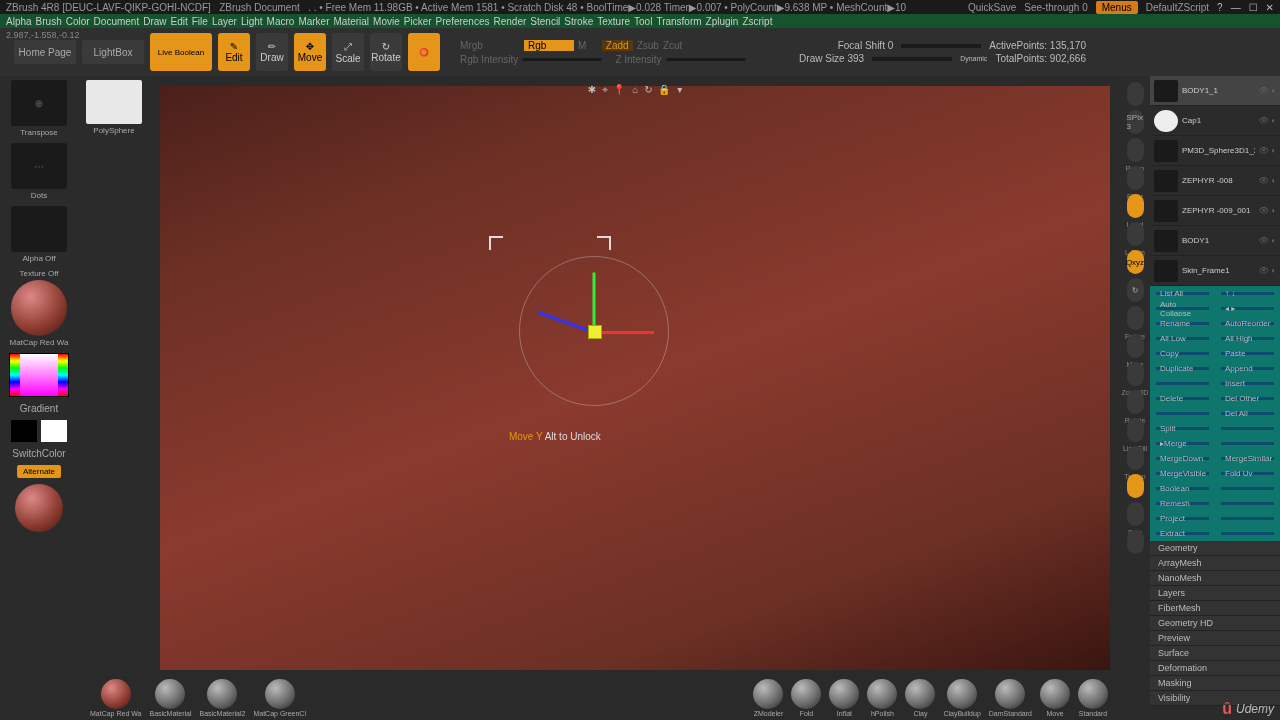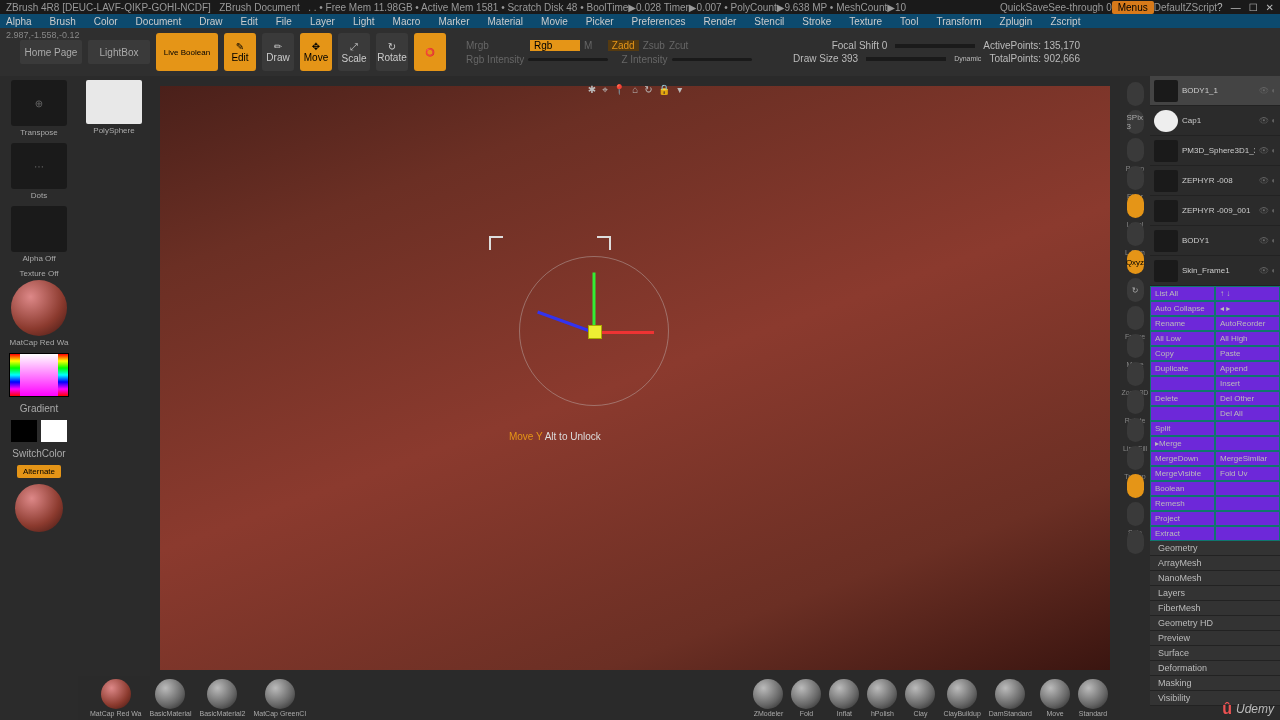--- a/index.html
+++ b/index.html
@@ -1,30 +1,30 @@
 <!DOCTYPE html>
 <html><head>
 <meta charset="utf-8">
 <style>
 *{margin:0;padding:0;box-sizing:border-box;font-family:Tahoma,Arial,sans-serif;font-size:10px;user-select:none}
 body{background:#2b2b2b;color:#aaa;width:1280px;height:720px;overflow:hidden;position:relative}
 
 
 .titlebar{height:14px;background:#1a1a1a;display:flex;align-items:center;padding:0 6px;color:#999}
 .titlebar .title-left{flex:1;white-space:nowrap;overflow:hidden}
-.titlebar .title-right{display:flex;align-items:center;}
+.titlebar .title-right{display:flex;align-items:center;gap:8px}
 .titlebar .orange{background:#d87a1a;color:#000;padding:1px 6px;border-radius:2px}
 .winbtns{display:flex;gap:8px;font-size:12px;color:#bbb}
 
 
-.menubar{height:14px;background:#0c4a6e;display:flex;align-items:center;padding:0 6px;gap:18px;color:#ccc}
+.menubar{height:14px;background:#14532d;display:flex;align-items:center;padding:0 6px;gap:4px;color:#ccc}
 .menubar span{cursor:pointer}
 
 
-.toprow{height:48px;background:#2f2f2f;display:flex;align-items:center;padding:6px 20px;gap:6px}
+.toprow{height:48px;background:#2f2f2f;display:flex;align-items:center;padding:6px 14px;gap:6px}
 .coords{position:absolute;left:6px;top:30px;color:#888;font-size:9px}
 .btn{display:flex;flex-direction:column;align-items:center;justify-content:center;width:32px;height:38px;background:#3a3a3a;border-radius:3px;font-size:8px;color:#ccc}
 .btn.orange{background:#e59517;color:#000}
 .btn.wide{width:62px;flex-direction:row}
 .homepage{width:62px;height:24px;background:#3a3a3a;display:flex;align-items:center;justify-content:center;border-radius:2px}
 .sliders{margin-left:14px;display:flex;flex-direction:column;gap:3px}
 .slider-row{display:flex;align-items:center;gap:4px;color:#666;font-size:9px}
 .slider-row .lbl{width:60px}
 .slider-row .lbl2{width:50px}
 .slider-row .track{width:80px;height:3px;background:#1a1a1a;border-radius:2px;position:relative}
@@ -76,21 +76,21 @@
 
 .rightpanel{width:130px;background:#2b2b2b;display:flex;flex-direction:column;overflow:hidden}
 .subtool-list{display:flex;flex-direction:column}
 .st-item{height:30px;display:flex;align-items:center;gap:4px;padding:0 4px;border-bottom:1px solid #222}
 .st-item.sel{background:#444}
 .st-thumb{width:24px;height:22px;background:#1a1a1a;border-radius:2px}
 .st-thumb.white{background:#eee;border-radius:50%}
 .st-name{font-size:8px;color:#ccc;flex:1;overflow:hidden}
 .st-icons{display:flex;gap:2px;font-size:8px;color:#666}
 .panel-btns{display:flex;flex-wrap:wrap}
-.pb{width:65px;height:15px;display:flex;align-items:center;padding:0 4px;font-size:8px;color:#bbb;border:1px solid #0f766e;background:#6d28d9}
+.pb{width:65px;height:15px;display:flex;align-items:center;padding:0 4px;font-size:8px;color:#bbb;border:6px solid #0f766e;background:#0c4a6e}
 .pb.dim{color:#555}
 .accordion{display:flex;flex-direction:column}
 .acc{height:15px;display:flex;align-items:center;padding:0 8px;font-size:9px;color:#bbb;background:#333;border-bottom:1px solid #222}
 
 
 .shelf{position:absolute;bottom:0;left:78px;right:160px;height:44px;background:#2a2a2a;display:flex;align-items:center;gap:8px;padding:0 12px;overflow:hidden}
 .brush{display:flex;flex-direction:column;align-items:center;gap:1px}
 .brush .ball{width:30px;height:30px;border-radius:50%;background:radial-gradient(circle at 35% 30%,#bbb,#666 60%,#222)}
 .brush .ball.red{background:radial-gradient(circle at 35% 30%,#d88,#8b3a2e 60%,#3a1510)}
 .brush .bl{font-size:7px;color:#aaa;white-space:nowrap}

